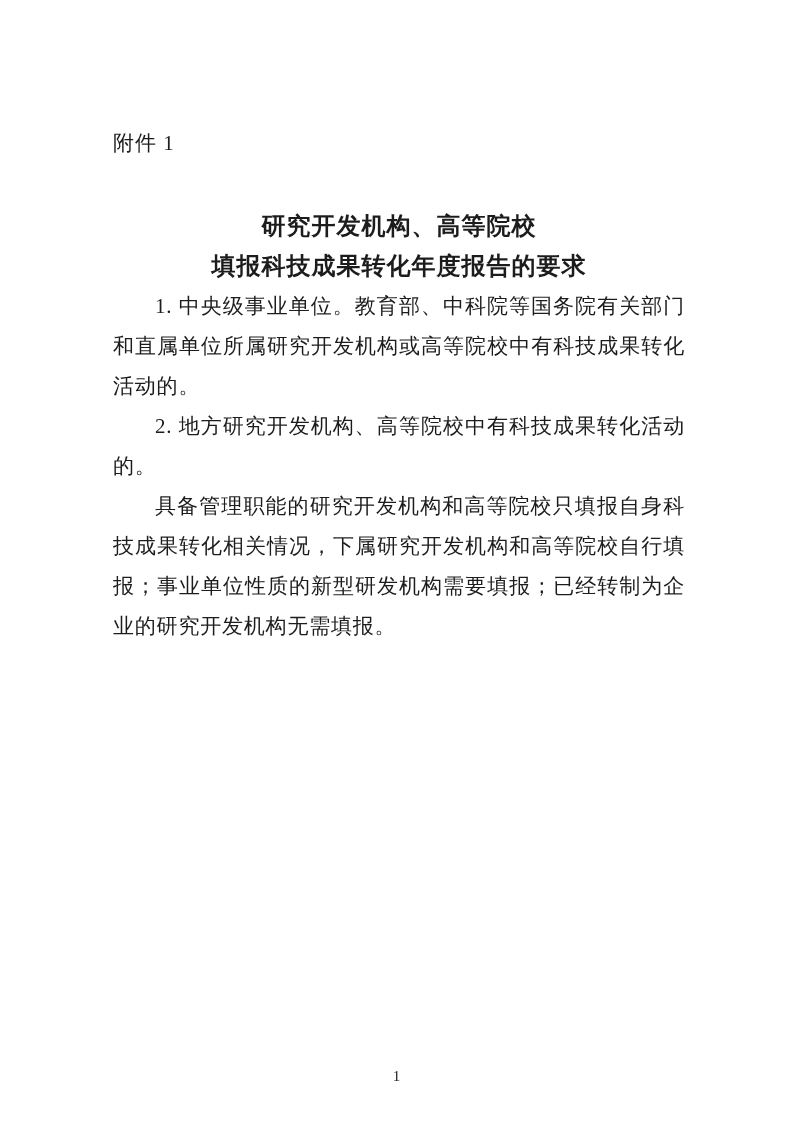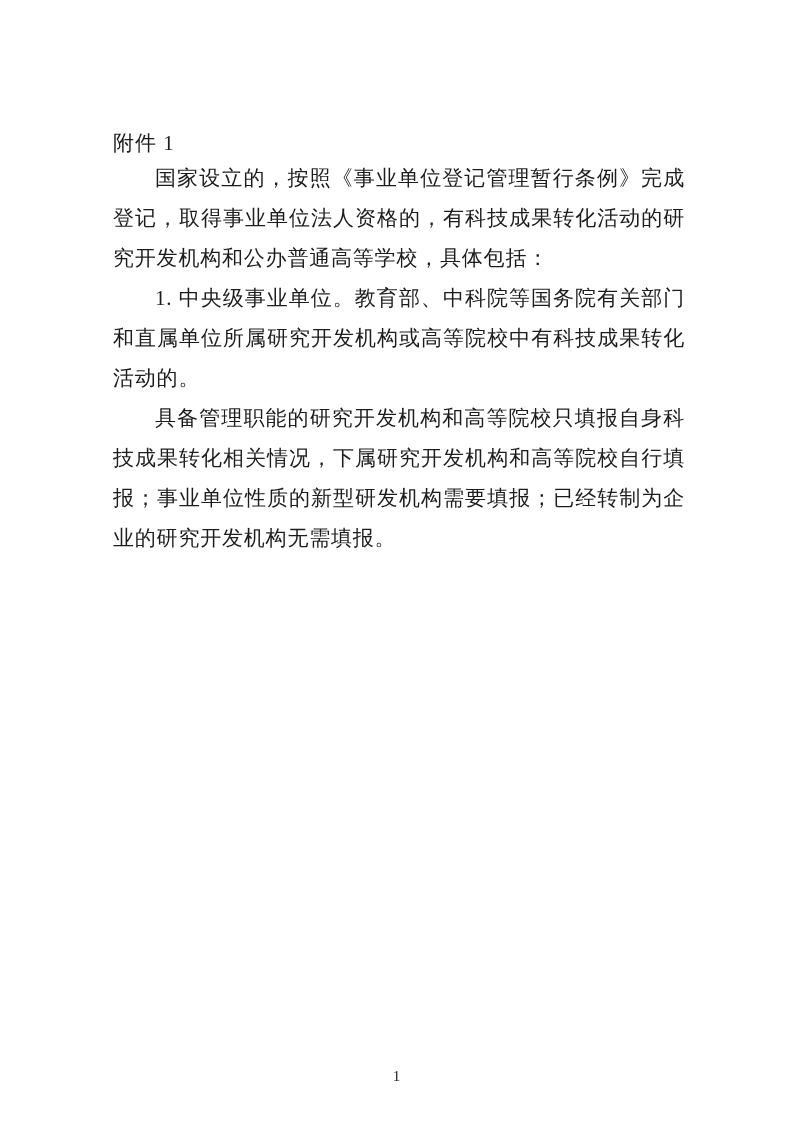--- a/index.html
+++ b/index.html
@@ -71,26 +71,30 @@
     color: #222222;
   }
 </style>
 </head>
 <body>
 
 <div class="page">
 
   <div class="attachment-label">附件 1</div>
 
+  <h1 class="doc-title">
+    <span class="title-line">研究开发机构、高等院校</span>
+    <span class="title-line">填报科技成果转化年度报告的要求</span>
+  </h1>
 
 
-  <p class="body-para">国家设立的，按照《事业单位登记管理暂行条例》完成登记，取得事业单位法人资格的，有科技成果转化活动的研究开发机构和公办普通高等学校，具体包括：</p>
 
   <p class="body-para">1. 中央级事业单位。教育部、中科院等国务院有关部门和直属单位所属研究开发机构或高等院校中有科技成果转化活动的。</p>
 
+  <p class="body-para">2. 地方研究开发机构、高等院校中有科技成果转化活动的。</p>
 
   <p class="body-para">具备管理职能的研究开发机构和高等院校只填报自身科技成果转化相关情况，下属研究开发机构和高等院校自行填报；事业单位性质的新型研发机构需要填报；已经转制为企业的研究开发机构无需填报。</p>
 
 
 
   <div class="page-number">1</div>
 
 </div>
 
 </body></html>

